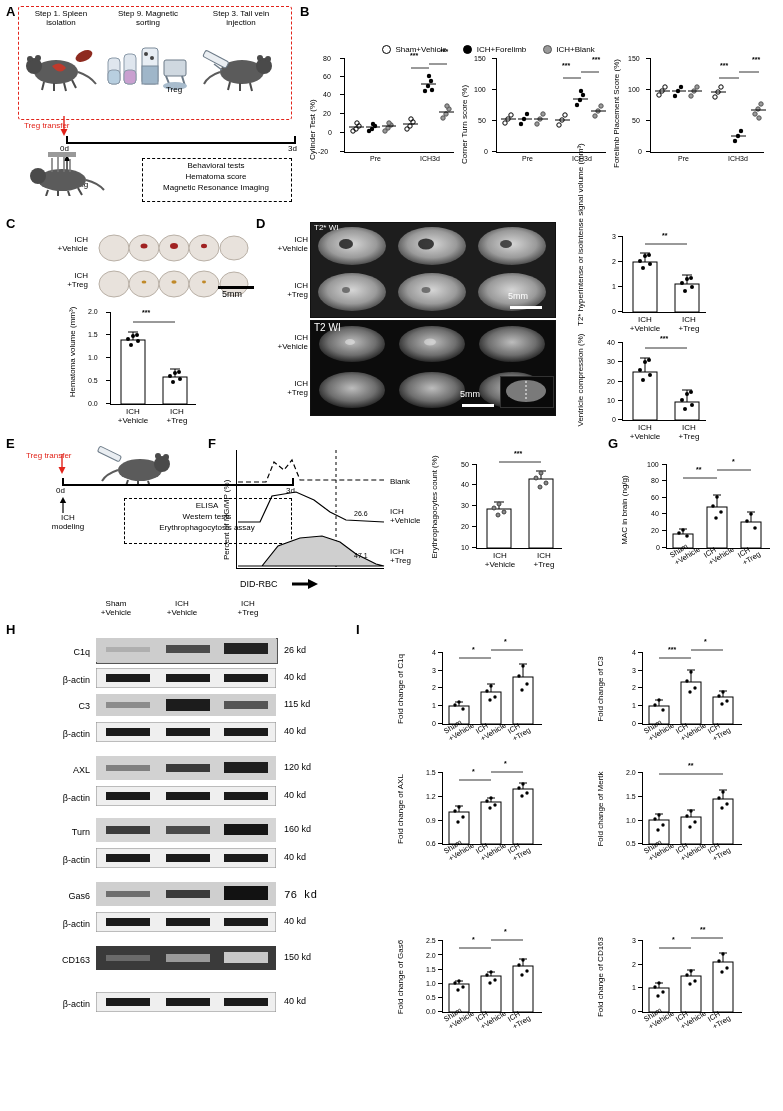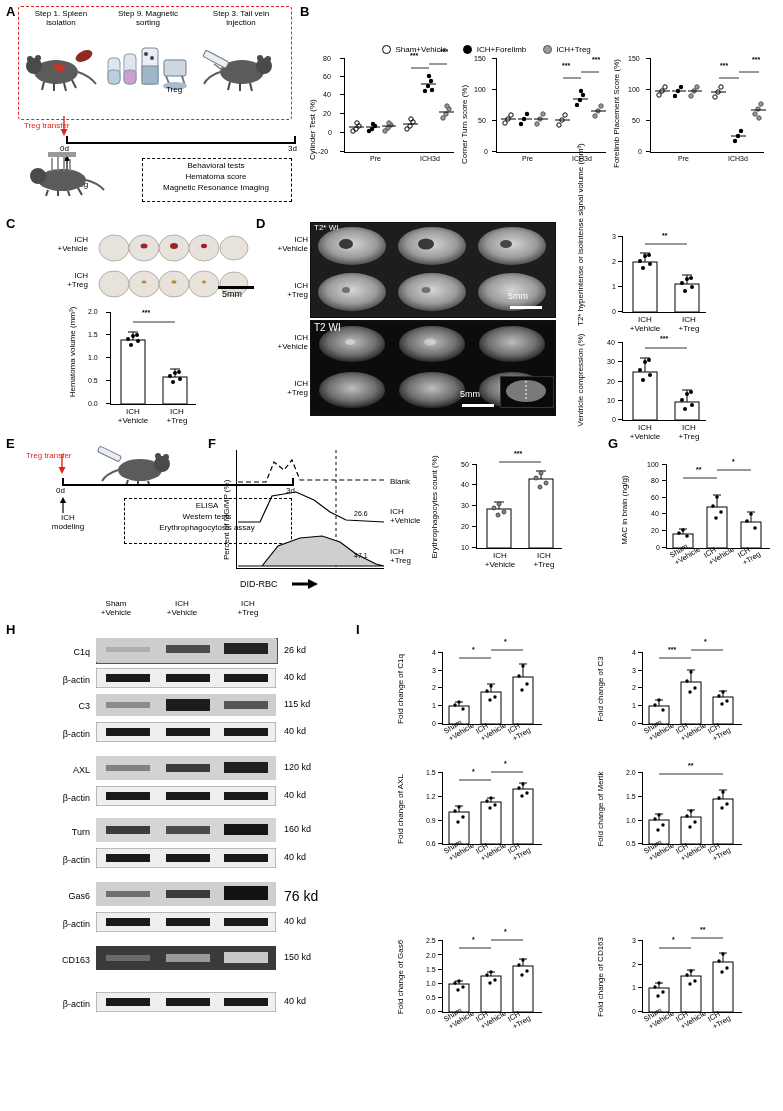--- a/index.html
+++ b/index.html
@@ -97,21 +97,21 @@
 <div class="txtc" style="left:144px;top:184px;width:144px;">Magnetic Resonance Imaging</div>
 
 <div class="pl" style="left:300px;top:4px;">B</div>
 
 <div class="fig" style="left:382px;top:40px;">
   <span style="display:inline-block;width:7px;height:7px;border:1.2px solid #000;border-radius:50%;background:#fff;vertical-align:middle;"></span>
   <span class="" style="font-size:8px;vertical-align:middle;">Sham+Vehicle</span>
   <span style="display:inline-block;width:7px;height:7px;border:1.2px solid #000;border-radius:50%;background:#000;vertical-align:middle;margin-left:12px;"></span>
   <span style="font-size:8px;vertical-align:middle;">ICH+Forelimb</span>
   <span style="display:inline-block;width:7px;height:7px;border:1.2px solid #555;border-radius:50%;background:#9a9a9a;vertical-align:middle;margin-left:12px;"></span>
-  <span style="font-size:8px;vertical-align:middle;">ICH+Treg</span>
+  <span style="font-size:8px;vertical-align:middle;">ICH+Blank</span>
 </div>
 
 <div class="fig" style="left:310px;top:56px;width:150px;height:110px;">
   <div class="rot" style="position:absolute;left:-2px;top:104px;transform:rotate(-90deg);font-size:8px;white-space:nowrap;">Cylinder Test (%)</div>
   <div class="axis" style="left:34px;top:2px;width:1.2px;height:94px;"></div>
   <div class="axis" style="left:34px;top:96px;width:110px;height:1.2px;"></div>
   <div class="tiny" style="left:8px;top:92px;">-20</div>
   <div class="tiny" style="left:18px;top:73px;">0</div>
   <div class="tiny" style="left:13px;top:54px;">20</div>
   <div class="tiny" style="left:13px;top:35px;">40</div>
@@ -747,21 +747,21 @@
 </svg>
 <div class="txt" style="left:284px;top:853px;font-size:9px;">40 kd</div>
 
 <div class="txt" style="left:30px;top:892px;width:60px;text-align:right;font-size:9px;">Gas6</div>
 <svg class="fig" style="left:96px;top:882px;" width="180" height="24">
   <rect x="0" y="0" width="180" height="24" fill="#cfcfcf"></rect>
   <rect x="10" y="9" width="44" height="6" fill="#6e6e6e"></rect>
   <rect x="70" y="8" width="44" height="8" fill="#3a3a3a"></rect>
   <rect x="128" y="4" width="44" height="14" fill="#121212"></rect>
 </svg>
-<div class="txt" style="left:284px;top:889px;font-size:14px;">76 kd</div>
+<div class="txt" style="left:284px;top:889px;font-size:11px;font-family:Liberation Mono, monospace;">76 kd</div>
 
 <div class="txt" style="left:30px;top:920px;width:60px;text-align:right;font-size:9px;">β-actin</div>
 <svg class="fig" style="left:96px;top:912px;" width="180" height="20">
   <rect x="0" y="0" width="180" height="20" fill="#efefef" stroke="#888"></rect>
   <rect x="10" y="6" width="44" height="8" fill="#1a1a1a"></rect>
   <rect x="70" y="6" width="44" height="8" fill="#1a1a1a"></rect>
   <rect x="128" y="6" width="44" height="8" fill="#1a1a1a"></rect>
 </svg>
 <div class="txt" style="left:284px;top:917px;font-size:9px;">40 kd</div>
 

